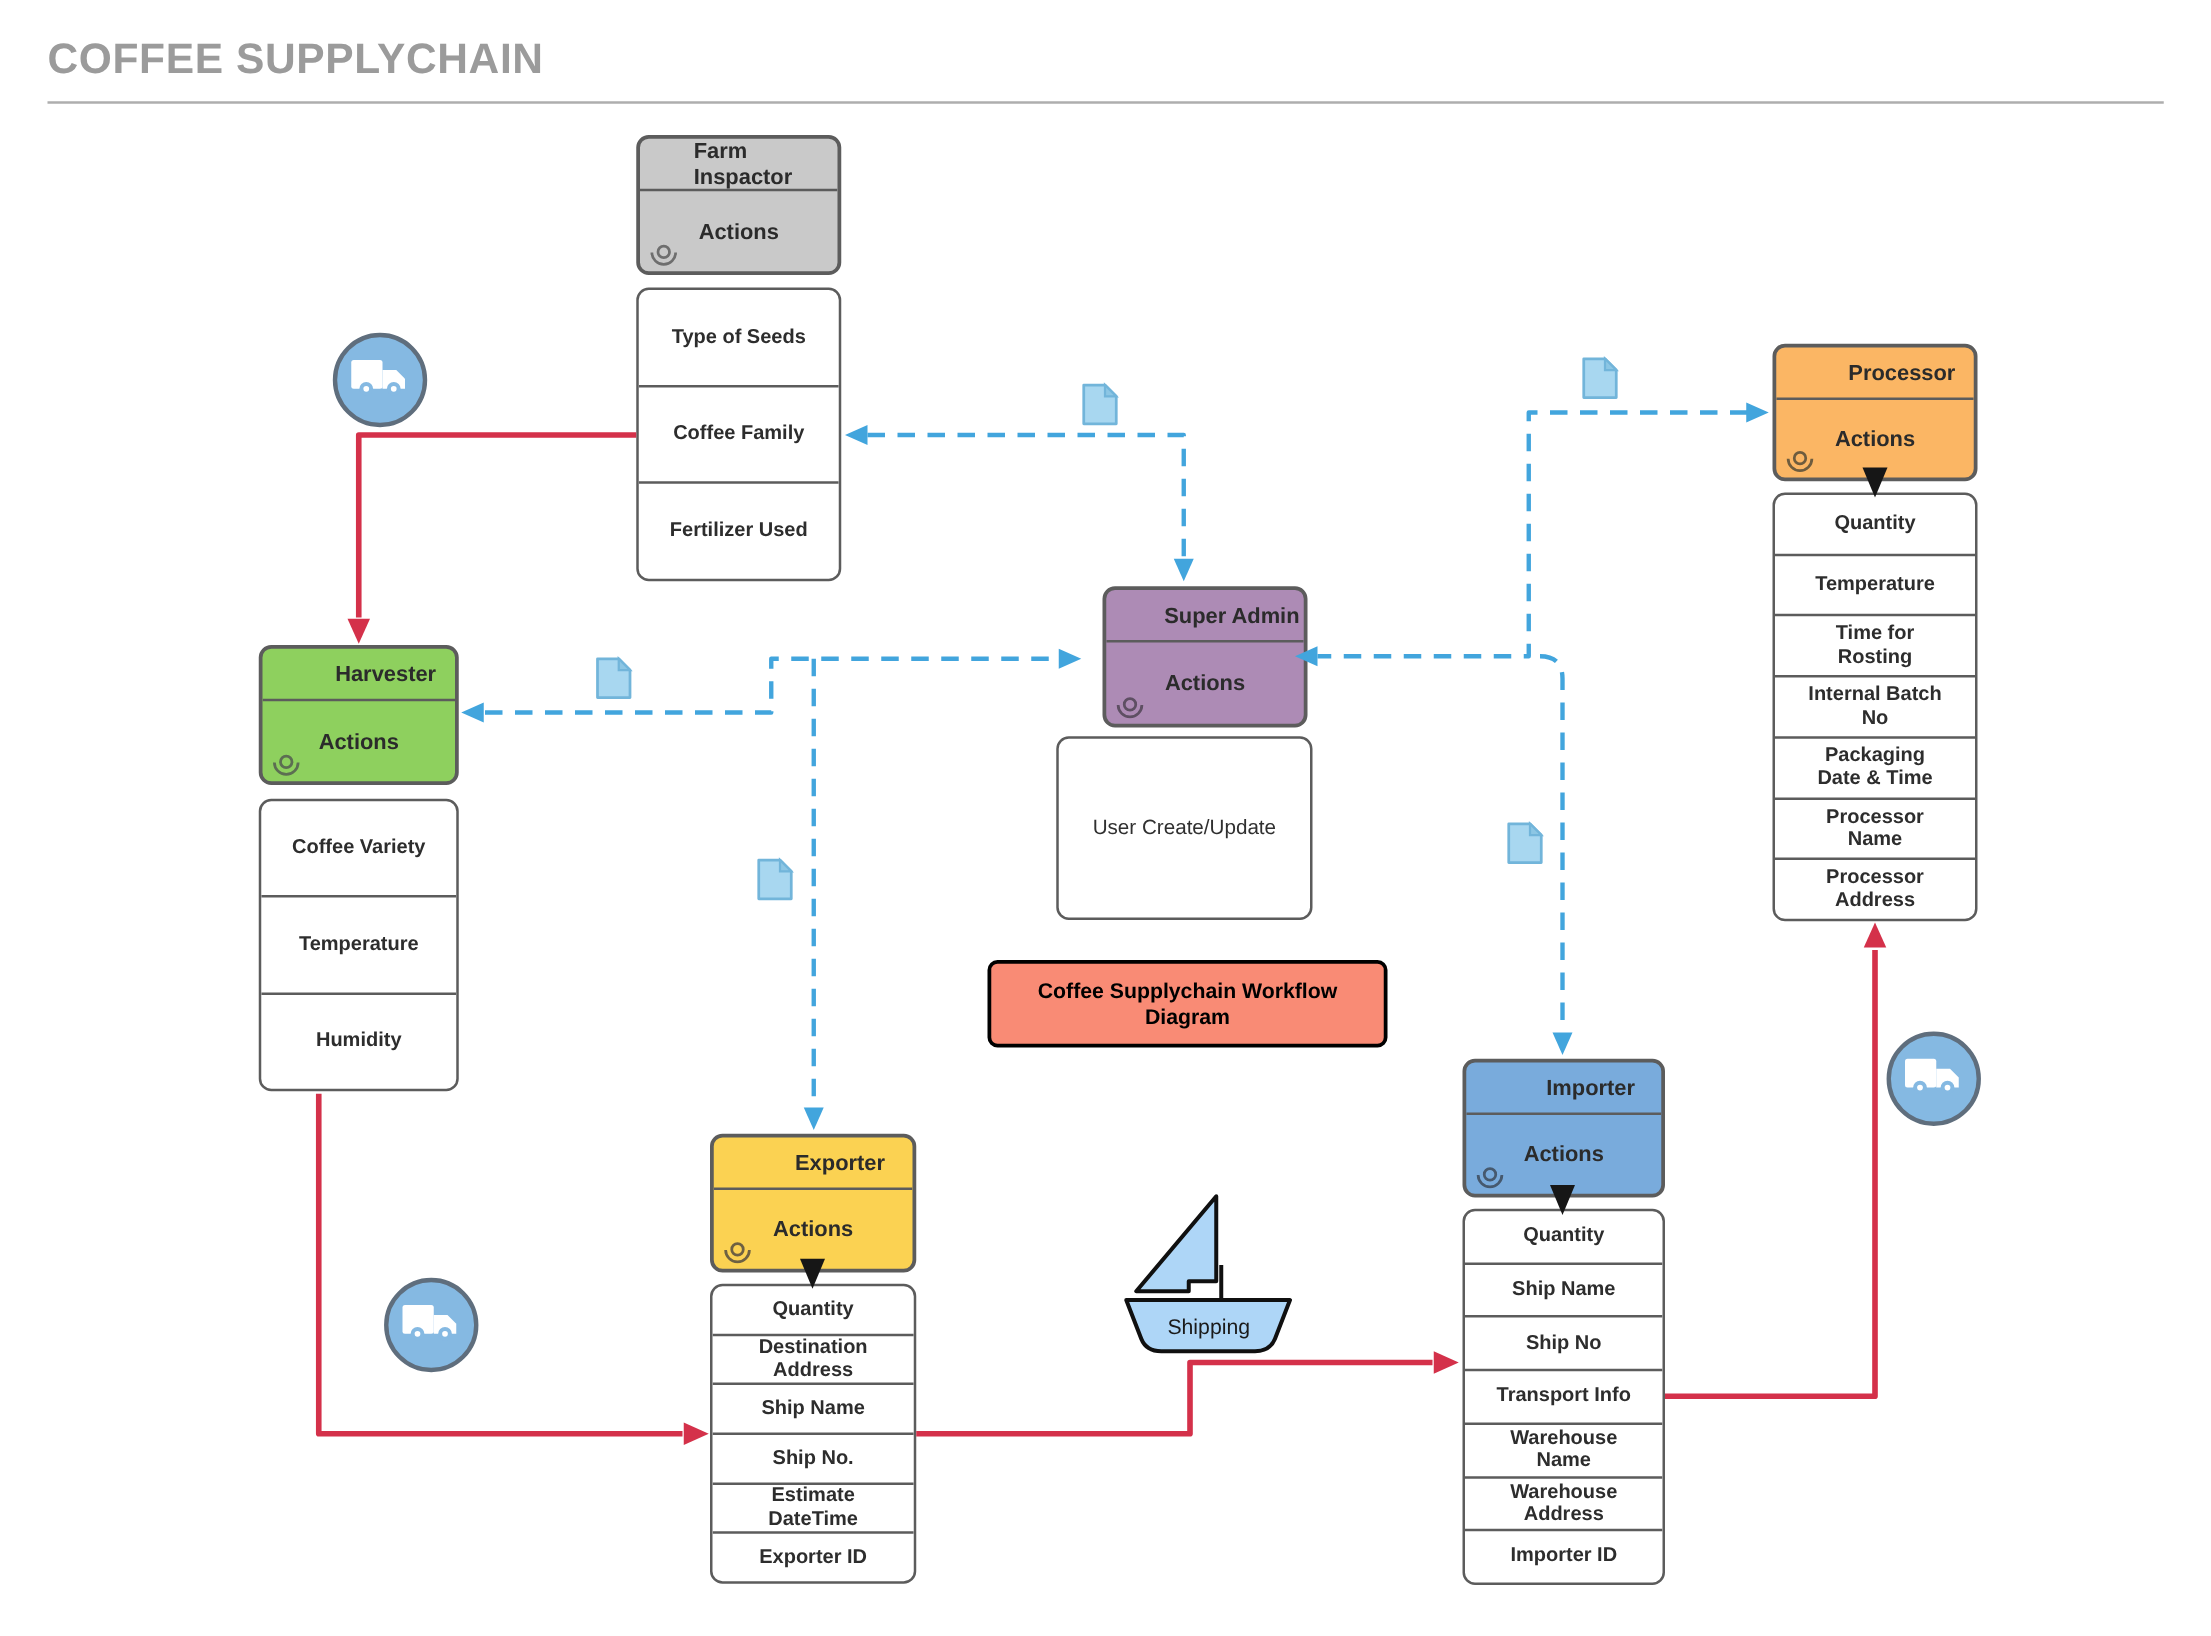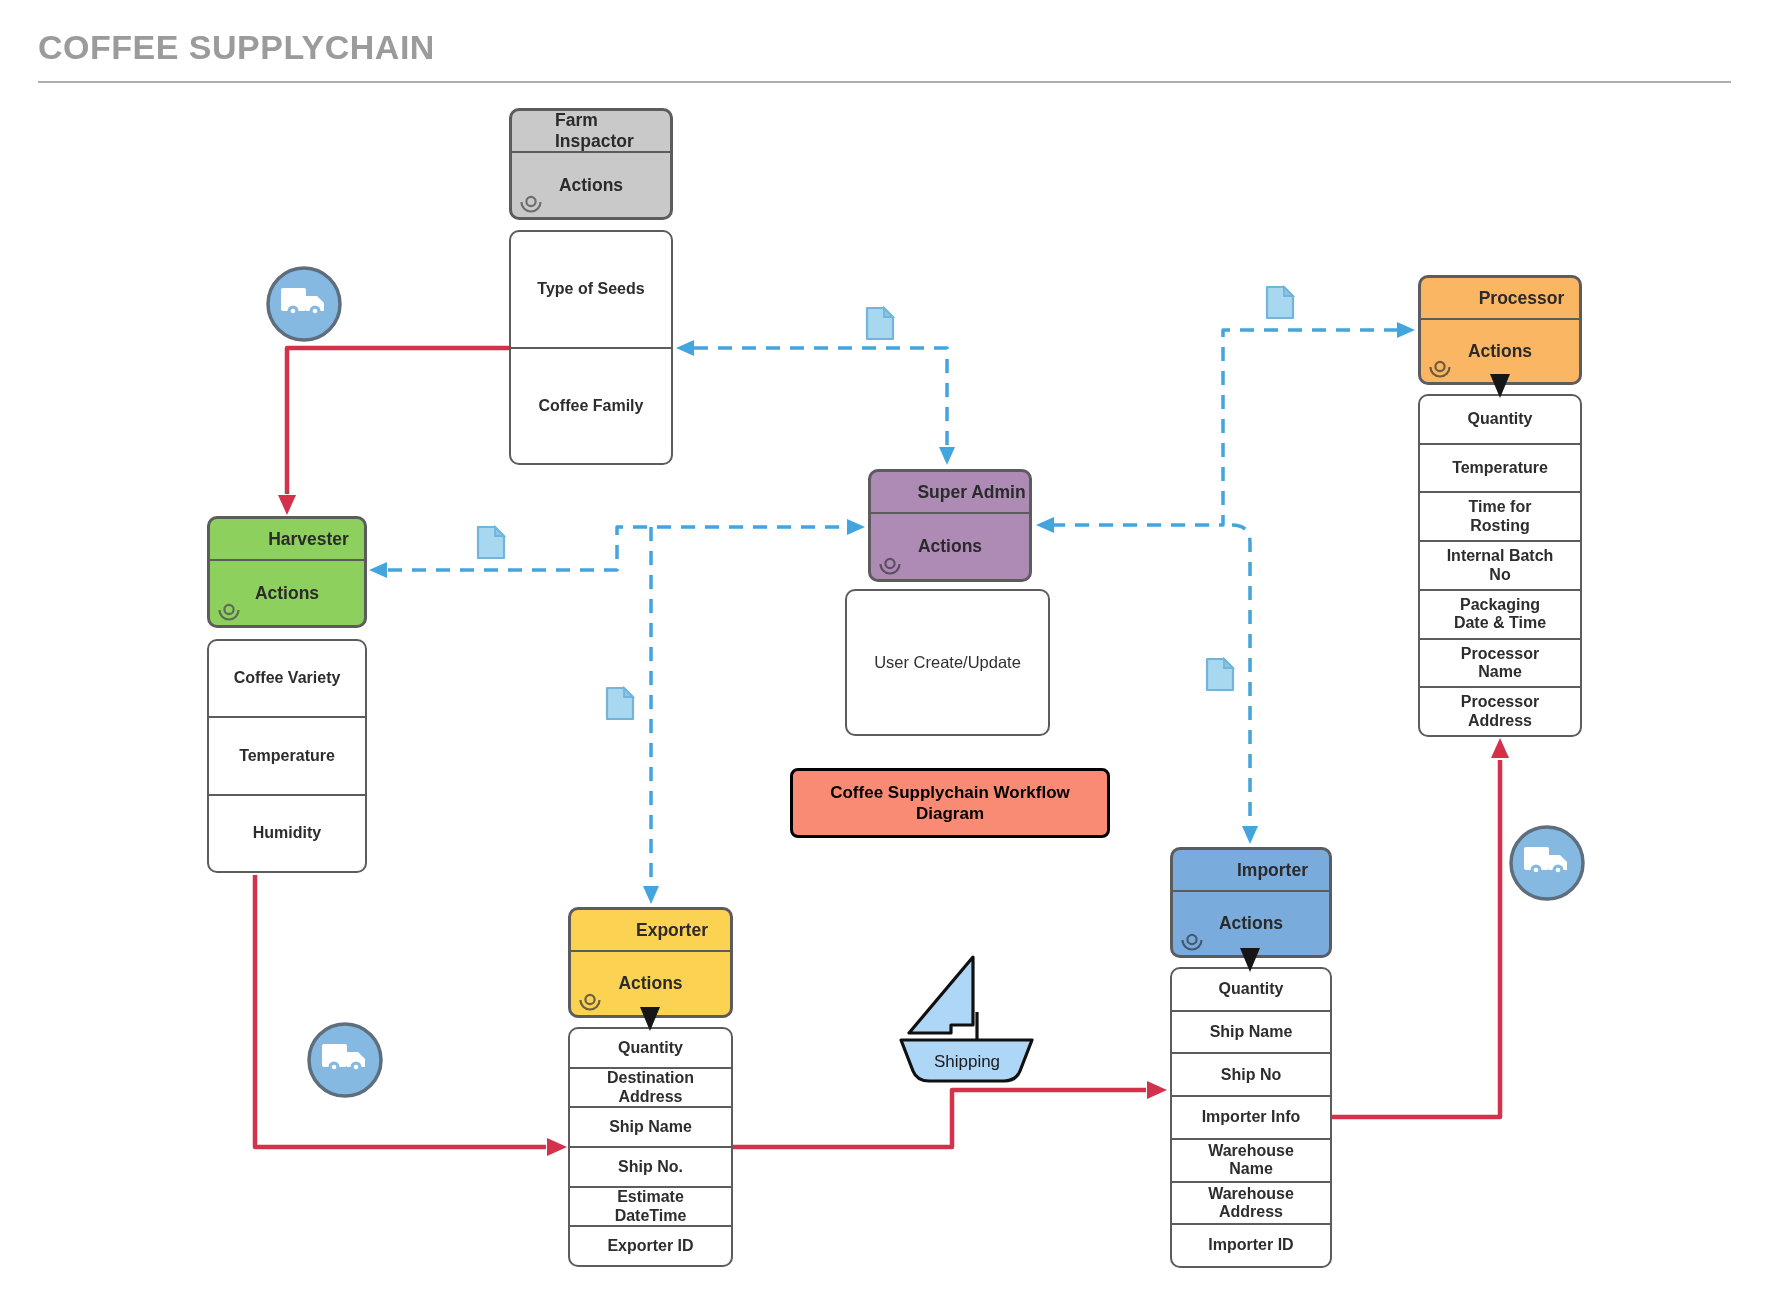--- a/index.html
+++ b/index.html
@@ -18,21 +18,21 @@
 
   .hdrbox{position:absolute;border:3px solid var(--c-border);border-radius:10px;
     display:flex;flex-direction:column;overflow:hidden;box-sizing:border-box;color:#2b2b2b;}
   .hdrbox .t{height:40px;flex:none;border-bottom:2.5px solid var(--c-border);
     display:flex;align-items:center;justify-content:center;font-weight:bold;font-size:17.5px;padding-left:43px;}
   .hdrbox .a{flex:1;position:relative;display:flex;align-items:center;justify-content:center;
     font-weight:bold;font-size:17.5px;}
   .a .eye{position:absolute;left:7px;bottom:4px;}
 
   .bg-farm{background:var(--c-farm);} .bg-harv{background:var(--c-harvester);}
-  .bg-super{background:var(--c-superadmin);} .bg-exp{background:var(--c-exporter);}
+  .bg-super{background:var(--c-superadmin);margin-left:14px;} .bg-exp{background:var(--c-exporter);}
   .bg-imp{background:var(--c-importer);} .bg-proc{background:var(--c-processor);}
 
   .listbox{position:absolute;border:2.5px solid var(--c-border);border-radius:10px;
     background:#fff;display:flex;flex-direction:column;overflow:hidden;box-sizing:border-box;}
   .listbox .row{flex:1;display:flex;align-items:center;justify-content:center;text-align:center;
     font-weight:bold;font-size:16px;line-height:1.15;color:#2d2d2d;
     border-bottom:2.5px solid var(--c-border);padding:0 22px;}
   .listbox .row:last-child{border-bottom:none;}
   .listbox.super .row{font-weight:normal;font-size:16.5px;color:#303030;text-align:center;}
   .nw{display:inline-block;max-width:112px;}
@@ -69,20 +69,23 @@
         </svg>
       </div>
     </div>
     <div class="listbox" style="left:509px;top:230px;width:164px;height:235px">
       <div class="row">
           <span>Type of Seeds</span>
         </div>
       <div class="row">
           <span>Coffee Family</span>
         </div>
+      <div class="row">
+          <span>Fertilizer Used</span>
+        </div>
     </div>
   </div>
 
   <div class="node">
     <div class="hdrbox bg-harv" style="left:207px;top:516px;width:160px;height:112px">
       <div class="t">Harvester</div>
       <div class="a">
         <span>Actions</span>
         <svg class="eye" width="24" height="18" viewBox="0 0 24 18">
           <path d="M2.5,7 a9.5,9.5 0 0 0 19,0" style="fill:none;stroke:#5c6e52;stroke-width:2.2"></path>
@@ -171,21 +174,21 @@
       <div class="row">
           <span>Quantity</span>
         </div>
       <div class="row">
           <span>Ship Name</span>
         </div>
       <div class="row">
           <span>Ship No</span>
         </div>
       <div class="row">
-          <span>Importer Info</span>
+          <span>Transport Info</span>
         </div>
       <div class="row">
           <span class="nw">Warehouse Name</span>
         </div>
       <div class="row">
           <span class="nw">Warehouse Address</span>
         </div>
       <div class="row">
           <span>Importer ID</span>
         </div>

